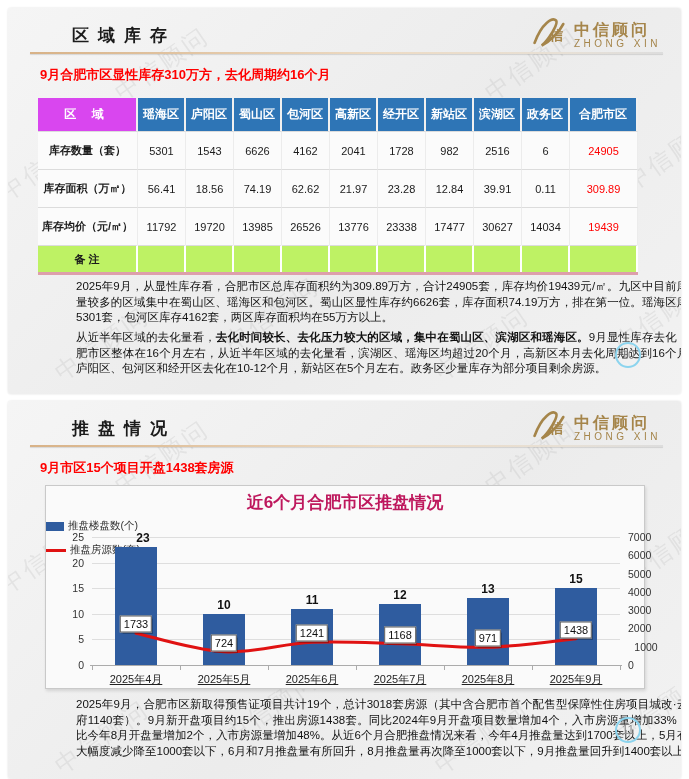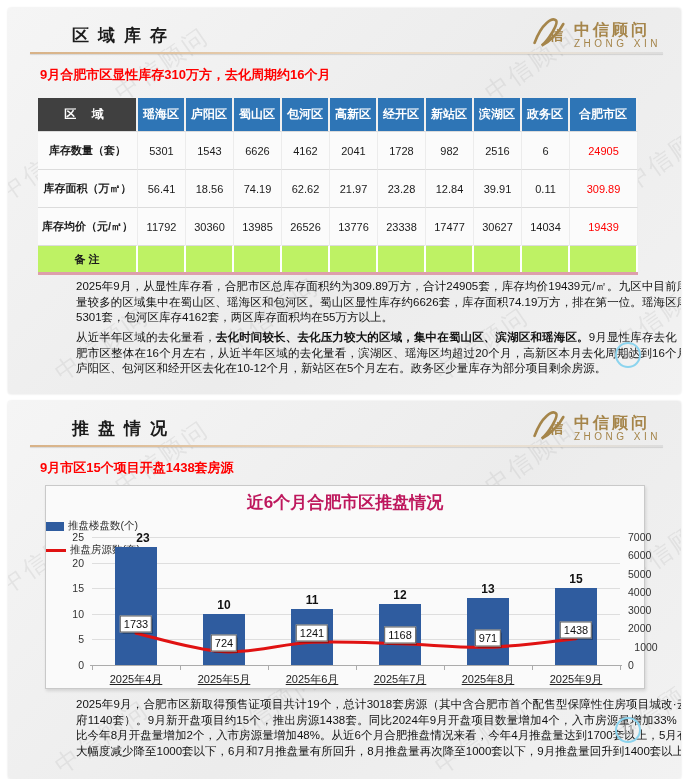--- a/index.html
+++ b/index.html
@@ -50,21 +50,21 @@
     position: absolute; left: 32px; top: 58px;
     font-size: 13px; font-weight: bold; color: #ff0000;
   }
 
   
   .table-wrap { position: absolute; left: 30px; top: 90px; width: 600px; background: #fbfbfb; }
   .tbl-row { display: grid; grid-template-columns: 100px repeat(9, 1fr) 68px; }
   .th { background: #2E75B6; color: #ffffff; font-size: 12px; font-weight: bold;
         height: 33px; display: flex; align-items: center; justify-content: center;
         border-right: 2px solid #f0f0f0; }
-  .th-dark { background: #404040; letter-spacing: 6px; }
+  .th-dark { background: #d946ef; letter-spacing: 6px; }
   .td { font-size: 11px; color: #1b1b1b; height: 38px; display: flex; align-items: center;
         justify-content: center; border-right: 1px solid #ececec; border-top: 1px solid #dcdcdc;
         background: #fbfbfb; }
   .td-label { font-weight: bold; font-size: 11px; }
   .td-red { color: #ff0000; }
   .td-note { background: #bef264; height: 27px; border-right: 2px solid #ffffff; }
   .tbl-bottom { height: 3px; background: #dd9fab; }
 
   .para { position: absolute; left: 32px; width: 624px; font-size: 11.5px;
           line-height: 15.5px; color: #111; text-align: justify; margin-left: 36px; }
@@ -177,21 +177,21 @@
           <div class="td">21.97</div>
           <div class="td">23.28</div>
           <div class="td">12.84</div>
           <div class="td">39.91</div>
           <div class="td">0.11</div>
           <div class="td td-red">309.89</div>
         </div>
         <div class="tbl-row">
           <div class="td td-label">库存均价（元/㎡）</div>
           <div class="td">11792</div>
-          <div class="td">30360</div>
+          <div class="td">19720</div>
           <div class="td">13985</div>
           <div class="td">26526</div>
           <div class="td">13776</div>
           <div class="td">23338</div>
           <div class="td">17477</div>
           <div class="td">30627</div>
           <div class="td">14034</div>
           <div class="td td-red">19439</div>
         </div>
         <div class="tbl-row">

